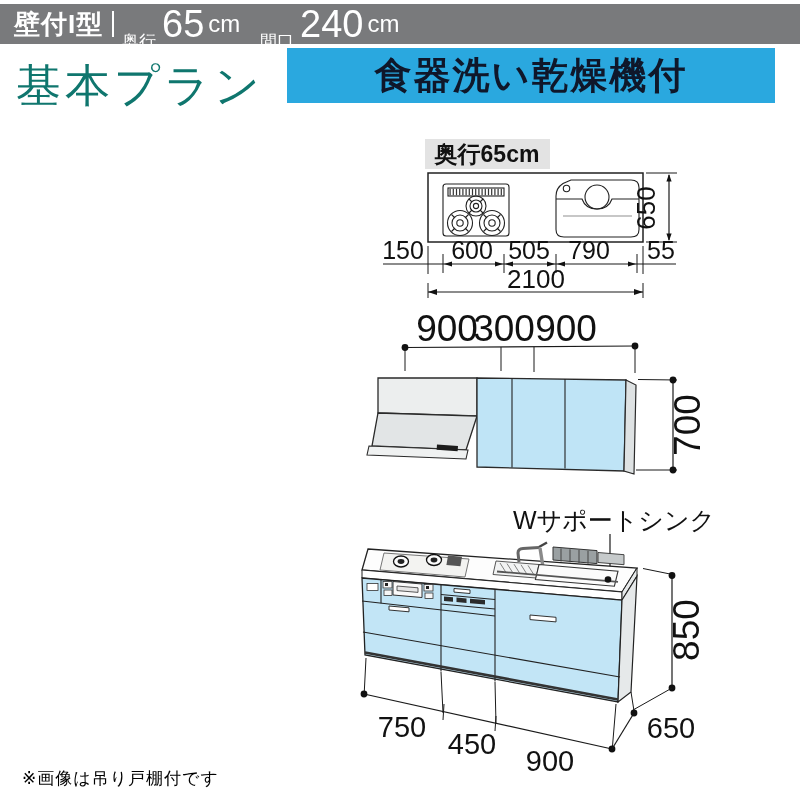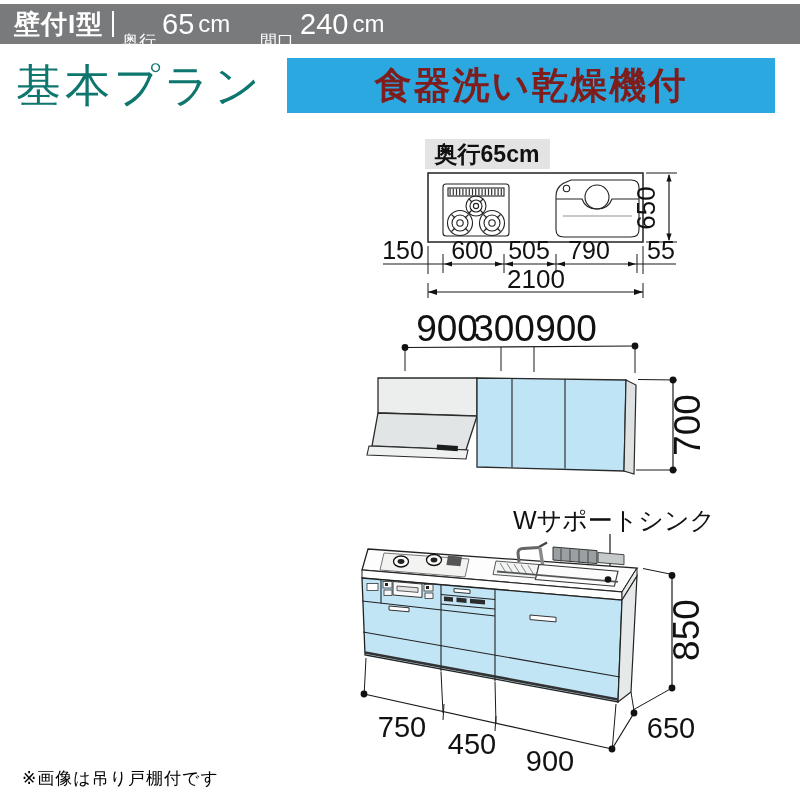--- a/index.html
+++ b/index.html
@@ -5,27 +5,27 @@
   html,body{margin:0;padding:0;background:#fff;}
   body{width:800px;height:800px;position:relative;font-family:"Liberation Sans","DejaVu Sans",sans-serif;-webkit-font-smoothing:antialiased;}
   .stage{position:absolute;inset:0;width:800px;height:800px;overflow:hidden;}
 
   
   .topbar{position:absolute;left:0;top:4px;width:800px;height:40px;background:#797a7c;color:#fff;}
   .topbar .cell{position:absolute;top:0;height:40px;display:flex;align-items:center;}
   .t-type{left:14px;font-size:26px;font-weight:600;letter-spacing:1px;}
   .t-divider{position:absolute;left:112px;top:7px;width:2px;height:26px;background:#fff;}
   .lbl-s{font-size:17px;margin-right:6px;margin-top:35px;}
-  .val-l{font-size:29px;font-weight:500;}
+  .val-l{font-size:38px;font-weight:500;}
   .unit{font-size:24px;margin-left:4px;}
   .t-depth{left:122px;}
   .t-width{left:260px;}
 
   .plan-title{position:absolute;left:16px;top:56px;font-size:45px;color:#0f766e;letter-spacing:4px;}
-  .banner{position:absolute;left:287px;top:58px;width:488px;height:55px;background:#2aa8df;color:#7f1d1d;
+  .banner{position:absolute;left:287px;top:48px;width:488px;height:55px;background:#2aa8df;color:#0f172a;
           display:flex;align-items:center;justify-content:center;font-size:37px;font-weight:600;letter-spacing:2px;}
 
   .footnote{position:absolute;left:22px;top:767px;font-size:17px;color:#000000;letter-spacing:1px;}
 
   svg{position:absolute;left:0;top:0;}
   svg text{font-family:"Liberation Sans","DejaVu Sans",sans-serif;fill:#111;}
   .dim{stroke:#1a1a1a;stroke-width:1.2;fill:none;}
   .thin{stroke:#1a1a1a;stroke-width:1;fill:none;}
   .outline{stroke:#222;stroke-width:1.5;fill:#fff;}
   .det{stroke:#222;stroke-width:1.1;fill:none;}

